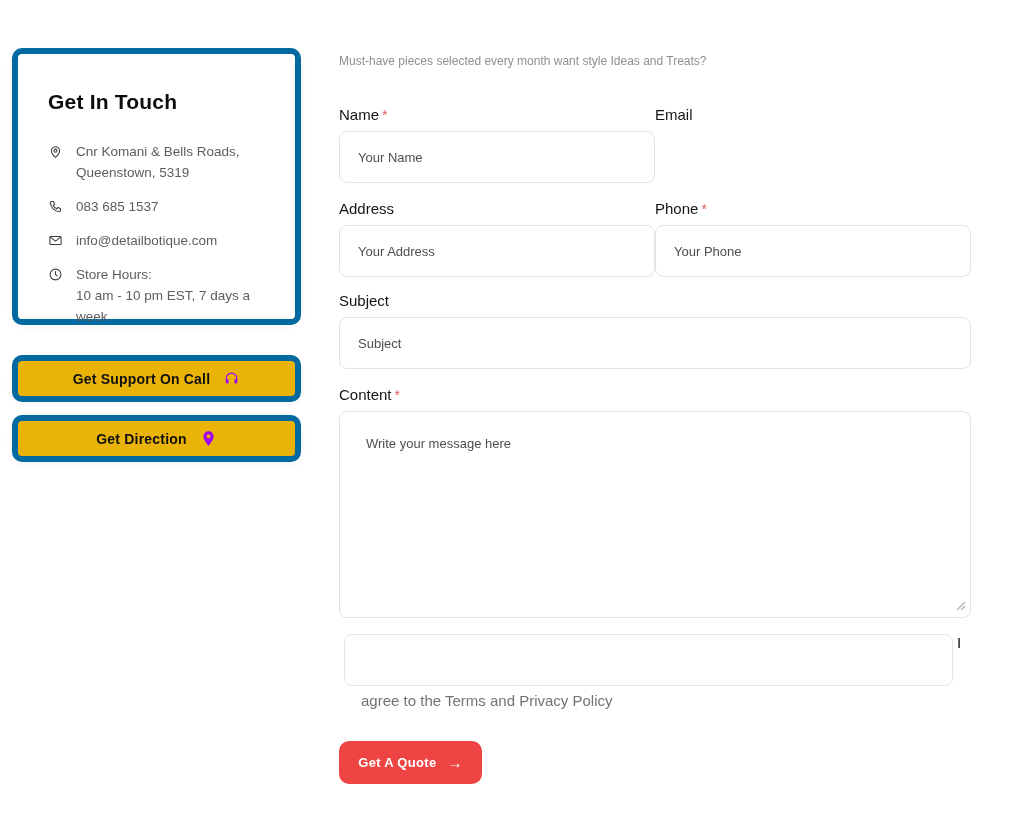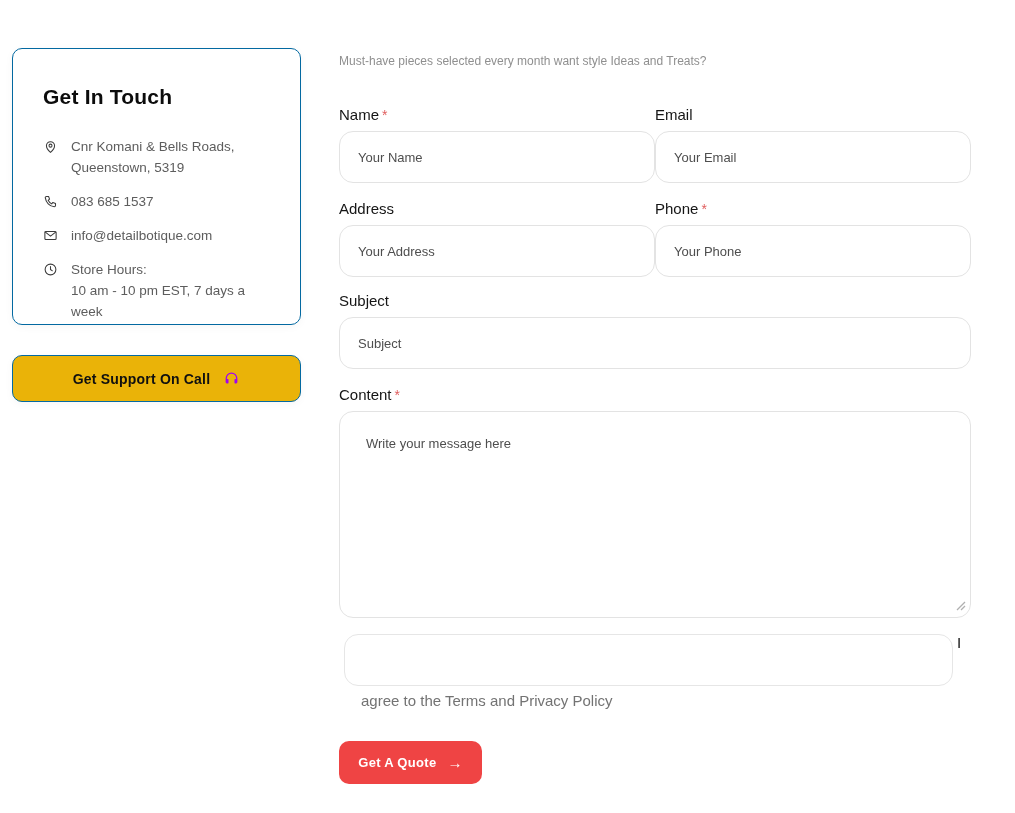--- a/index.html
+++ b/index.html
@@ -1,21 +1,21 @@
 <!DOCTYPE html>
 <html><head>
 <meta charset="utf-8">
 <style>
   html,body{margin:0;padding:0;background:#fff;}
   body{font-family:"Liberation Sans",sans-serif;-webkit-font-smoothing:antialiased;}
   .page{position:relative;width:1015px;height:813px;background:#fff;overflow:hidden;}
 
   
   .left-col{position:absolute;left:12px;top:48px;width:289px;}
-  .card{background:#fff;border:1px solid #0369a1;border-radius:10px;
+  .card{background:#fff;border:6px solid #0369a1;border-radius:10px;
         box-shadow:0 2px 8px rgba(0,0,0,.04);box-sizing:border-box;}
   .contact-card{height:277px;padding:36px 26px 0 30px;}
   .contact-card h2{margin:0 0 27px;font-size:21px;font-weight:700;color:#0c0c0c;letter-spacing:.2px;}
   .c-item{display:flex;gap:13px;margin-bottom:13px;color:#5d5d5d;font-size:13.5px;line-height:21px;}
   .c-icon{width:15px;height:15px;margin-top:3px;color:#3c3c3c;flex:none;}
   .c-icon svg,.side-icon svg,.grip svg{display:block;width:100%;height:100%;}
   .c-lines span{display:block;}
 
   .side-btn{display:flex;width:100%;height:47px;align-items:center;justify-content:center;
             gap:13px;margin-top:30px;cursor:pointer;font-family:inherit;padding:0;}
@@ -28,21 +28,21 @@
   .form-title{margin:0;font-size:22px;font-weight:700;color:#0c0c0c;letter-spacing:.2px;}
   .subtitle{margin:10px 0 0;font-size:12px;color:#8f8f8f;}
 
   .grid2{display:grid;grid-template-columns:1fr 1fr;}
   .row{margin-top:17px;}
   .row.first{margin-top:38px;}
   .row.tight{margin-top:15px;}
   .flabel{display:block;font-size:15px;color:#151515;margin-bottom:8px;}
   .req{color:#e05d5d;margin-left:3px;font-size:14px;}
   .tinput,.tarea,.agree-box{width:100%;box-sizing:border-box;border:1px solid #e3e3e3;
-      border-radius:14px;background:#fff;font-family:inherit;font-size:13px;color:#333;outline:none;}
+      border-radius:8px;background:#fff;font-family:inherit;font-size:13px;color:#333;outline:none;}
   .tinput{height:52px;padding:0 18px;}
   .tinput::placeholder,.tarea::placeholder{color:#4e4e4e;opacity:1;}
   .ta-wrap{position:relative;}
   .tarea{height:207px;padding:24px 26px;resize:none;display:block;}
   .grip{position:absolute;right:5px;bottom:7px;width:10px;height:10px;color:#b0b0b0;cursor:nwse-resize;}
 
   .agree-row{margin-top:16px;display:flex;align-items:flex-start;}
   .agree-box{appearance:none;-webkit-appearance:none;flex:none;margin:0 0 0 5px;
              width:609px;height:52px;border-color:#e6e6e6;cursor:pointer;}
   .agree-prefix{font-size:15px;color:#101010;margin-left:4px;line-height:17px;}
@@ -117,38 +117,45 @@
 
     <button class="card side-btn">
       <span class="btn-label">Get Support On Call</span>
       <span class="side-icon">
         <svg viewBox="0 0 24 24" fill="currentColor">
           <path d="M12 3.5a8.3 8.3 0 0 0-8.3 8.3v5.3A1.9 1.9 0 0 0 5.6 19h1.2a1 1 0 0 0 1-1v-4.4a1 1 0 0 0-1-1H5.5v-.8a6.5 6.5 0 1 1 13 0v.8h-1.3a1 1 0 0 0-1 1V18a1 1 0 0 0 1 1h1.2a1.9 1.9 0 0 0 1.9-1.9v-5.3A8.3 8.3 0 0 0 12 3.5z"></path>
         </svg>
       </span>
     </button>
 
+    <button class="card side-btn">
+      <span class="btn-label">Get Direction</span>
+      <span class="side-icon">
+        <svg viewBox="0 0 24 24" fill="currentColor" fill-rule="evenodd">
+          <path d="M12 1.8a7.2 7.2 0 0 0-7.2 7.2c0 5.2 7.2 13.2 7.2 13.2s7.2-8 7.2-13.2A7.2 7.2 0 0 0 12 1.8zm0 9.9a2.8 2.8 0 1 1 0-5.6 2.8 2.8 0 0 1 0 5.6z"></path>
+        </svg>
+      </span>
+    </button>
   </aside>
 
   <main class="form-col">
     <p class="subtitle">Must-have pieces selected every month want style Ideas and Treats?</p>
 
     <form>
       <div class="grid2 row first">
         <div class="field">
           <label class="flabel">
             <span>Name</span><span class="req">*</span>
           </label>
           <input class="tinput" type="text" placeholder="Your Name" style="">
         </div>
         <div class="field">
           <label class="flabel">
             <span>Email</span>
           </label>
-          <input class="tinput" type="text" placeholder="Your Email" style="">
         </div>
       </div>
 
       <div class="grid2 row">
         <div class="field">
           <label class="flabel">
             <span>Address</span>
           </label>
           <input class="tinput" type="text" placeholder="Your Address" style="">
         </div>

